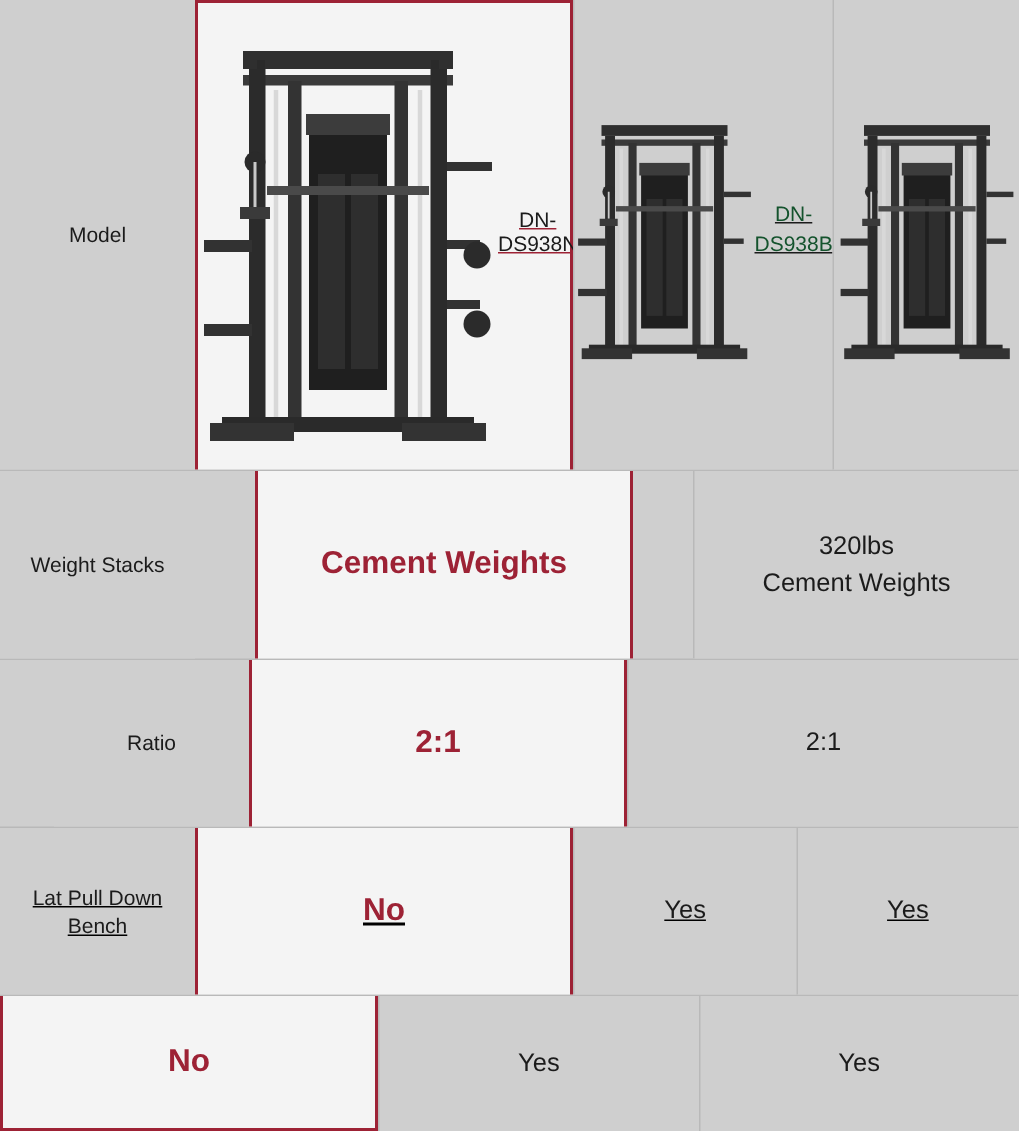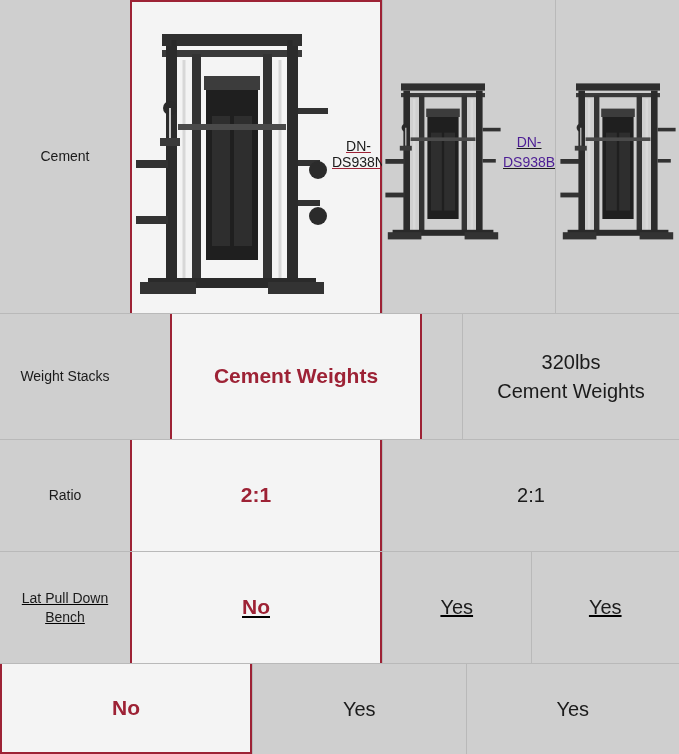--- a/index.html
+++ b/index.html
@@ -23,21 +23,21 @@
   .row {
     display: flex;
     width: 100%;
     box-sizing: border-box;
     border-bottom: 1px solid #b9b9b9;
   }
   .row:last-child { border-bottom: none; }
 
   .row-model { height: 314px; }
   .row-weight { height: 126px; gap: 40px; }
-  .row-ratio  { height: 112px; }
+  .row-ratio  { height: 112px; padding-left: 36px; }
   .row-lat    { height: 112px; text-decoration: underline; }
   .row-landmine { height: 90px; }
 
   .cell {
     box-sizing: border-box;
     display: flex;
     align-items: center;
     justify-content: center;
     text-align: center;
     position: relative;
@@ -85,48 +85,48 @@
   .model-img-wrap {
     flex: 1 1 auto;
     display: flex;
     align-items: center;
     justify-content: center;
     width: 100%;
   }
   .model-name {
     font-size: 14px;
     padding-bottom: 12px;
-    color: #4c1d95;
+    color: #14532d;
     font-weight: normal;
   }
   .cell-highlight .model-name {
     color: #1b1b1b;
     font-weight: normal;
   }
 
   
   .big-val {
     font-size: 21px;
     line-height: 1.28;
   }
   .small-val {
-    font-size: 20px;
+    font-size: 17px;
     line-height: 1.45;
   }
   .val-line { display: block; }
 
   .gym-svg { display: block; }
 </style>
 </head>
 <body>
 
 <div class="comparison-table">
 
   <div class="row row-model">
-    <div class="cell cell-label">Cement</div>
+    <div class="cell cell-label">Model</div>
 
     <div class="cell cell-highlight model-cell">
       <div class="model-img-wrap">
         <svg class="gym-svg" width="200" height="280" viewBox="0 0 200 280">
           <g stroke="#2a2a2a" stroke-width="5" fill="none">
 
             <rect x="30" y="14" width="140" height="12" fill="#2f2f2f" stroke="none"></rect>
             <rect x="30" y="30" width="140" height="7" fill="#3a3a3a" stroke="none"></rect>
 
             <line x1="42" y1="20" x2="42" y2="40"></line>

